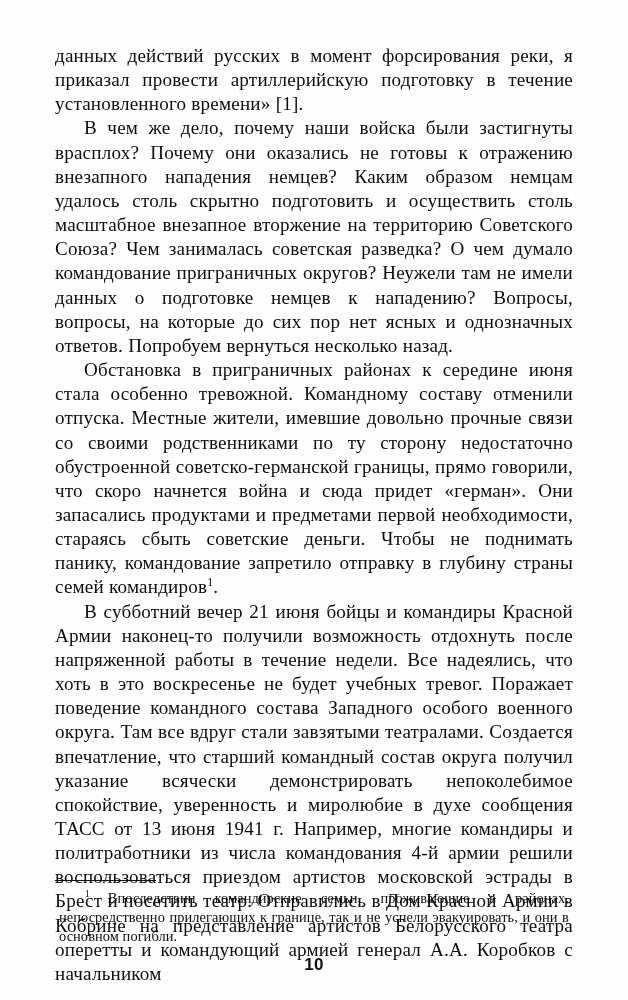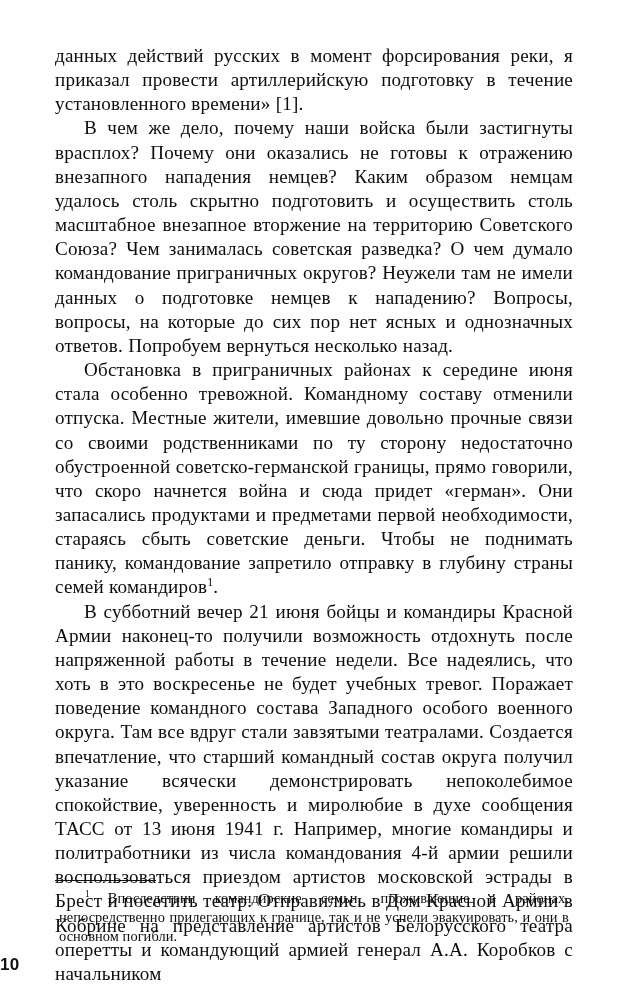--- a/index.html
+++ b/index.html
@@ -82,20 +82,21 @@
     line-height: 0;
     margin-left: 26px;
     margin-right: 18px;
   }
 
   .page-number {
     position: absolute;
     left: 0;
     top: 955px;
     width: 628px;
+    text-align: center;
     font-family: "Liberation Sans", "DejaVu Sans", sans-serif;
     font-size: 17px;
     font-weight: 700;
     color: #111;
     letter-spacing: 0.02em;
   }
 </style>
 </head>
 <body>
 

